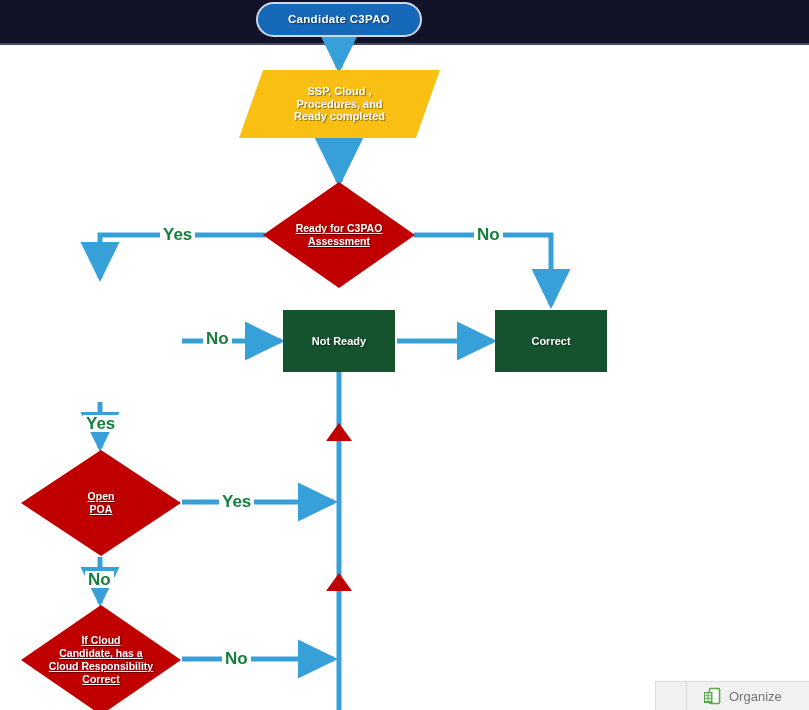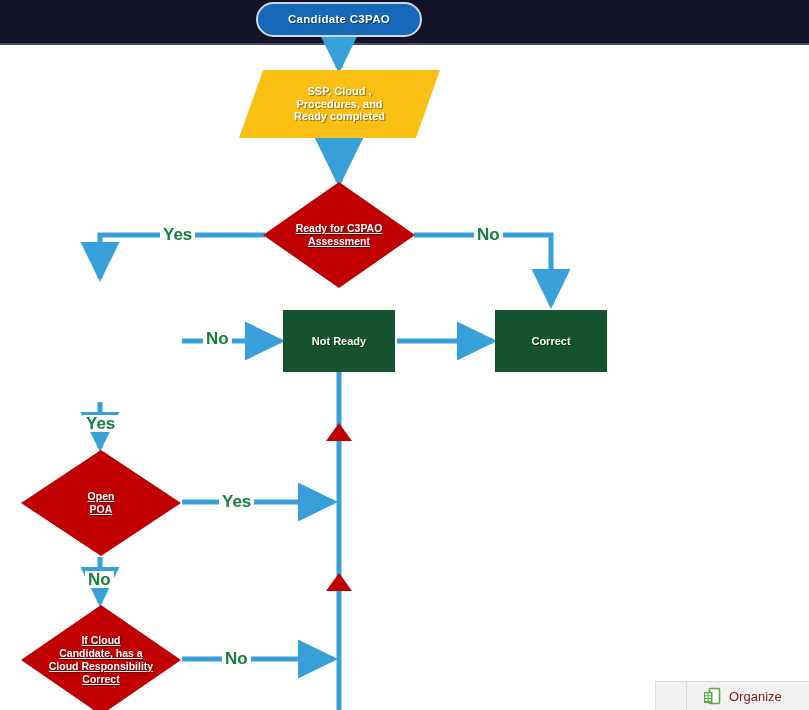--- a/index.html
+++ b/index.html
@@ -129,21 +129,21 @@
   }
   .chrome-icon {
     margin-left: 16px;
     width: 18px;
     height: 18px;
     flex: none;
   }
   .chrome-text {
     margin-left: 8px;
     font-size: 13px;
-    color: #7f1d1d;
+    color: #737373;
     white-space: nowrap;
   }
 </style>
 </head>
 <body>
 
 <div id="canvas">
 
   <div class="banner"></div>
 

